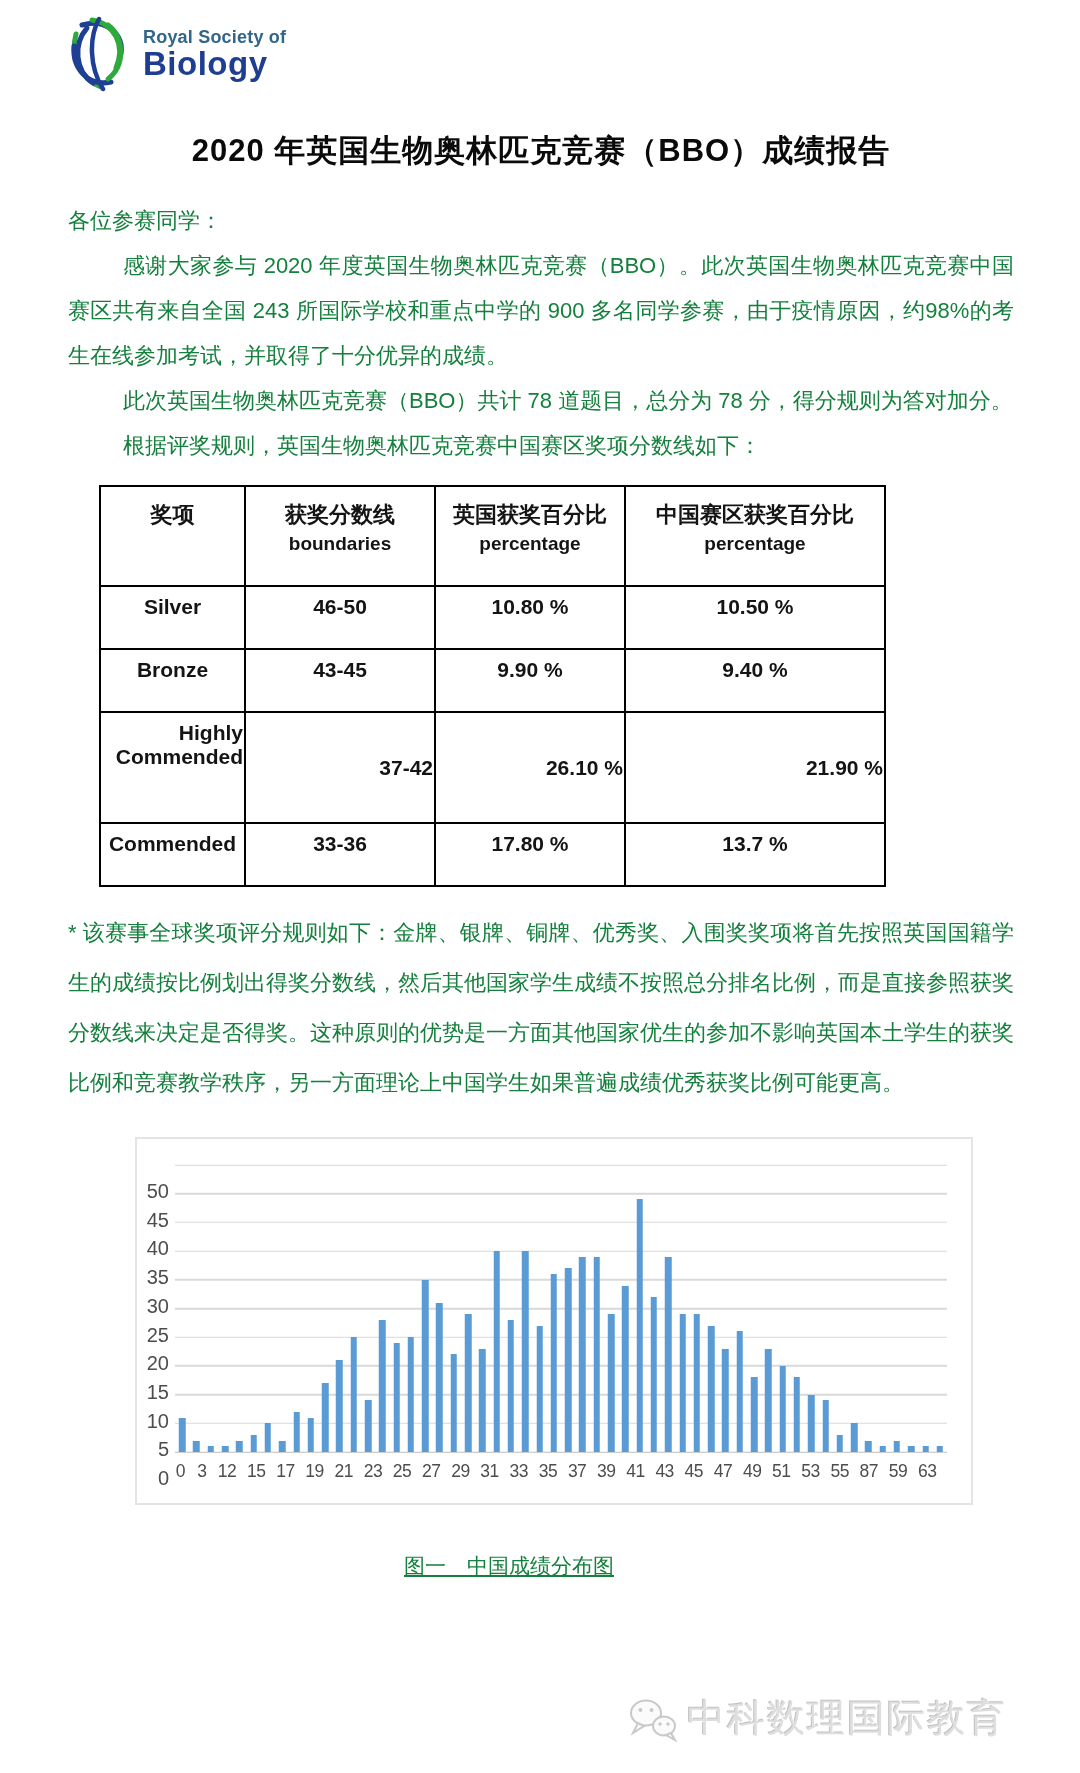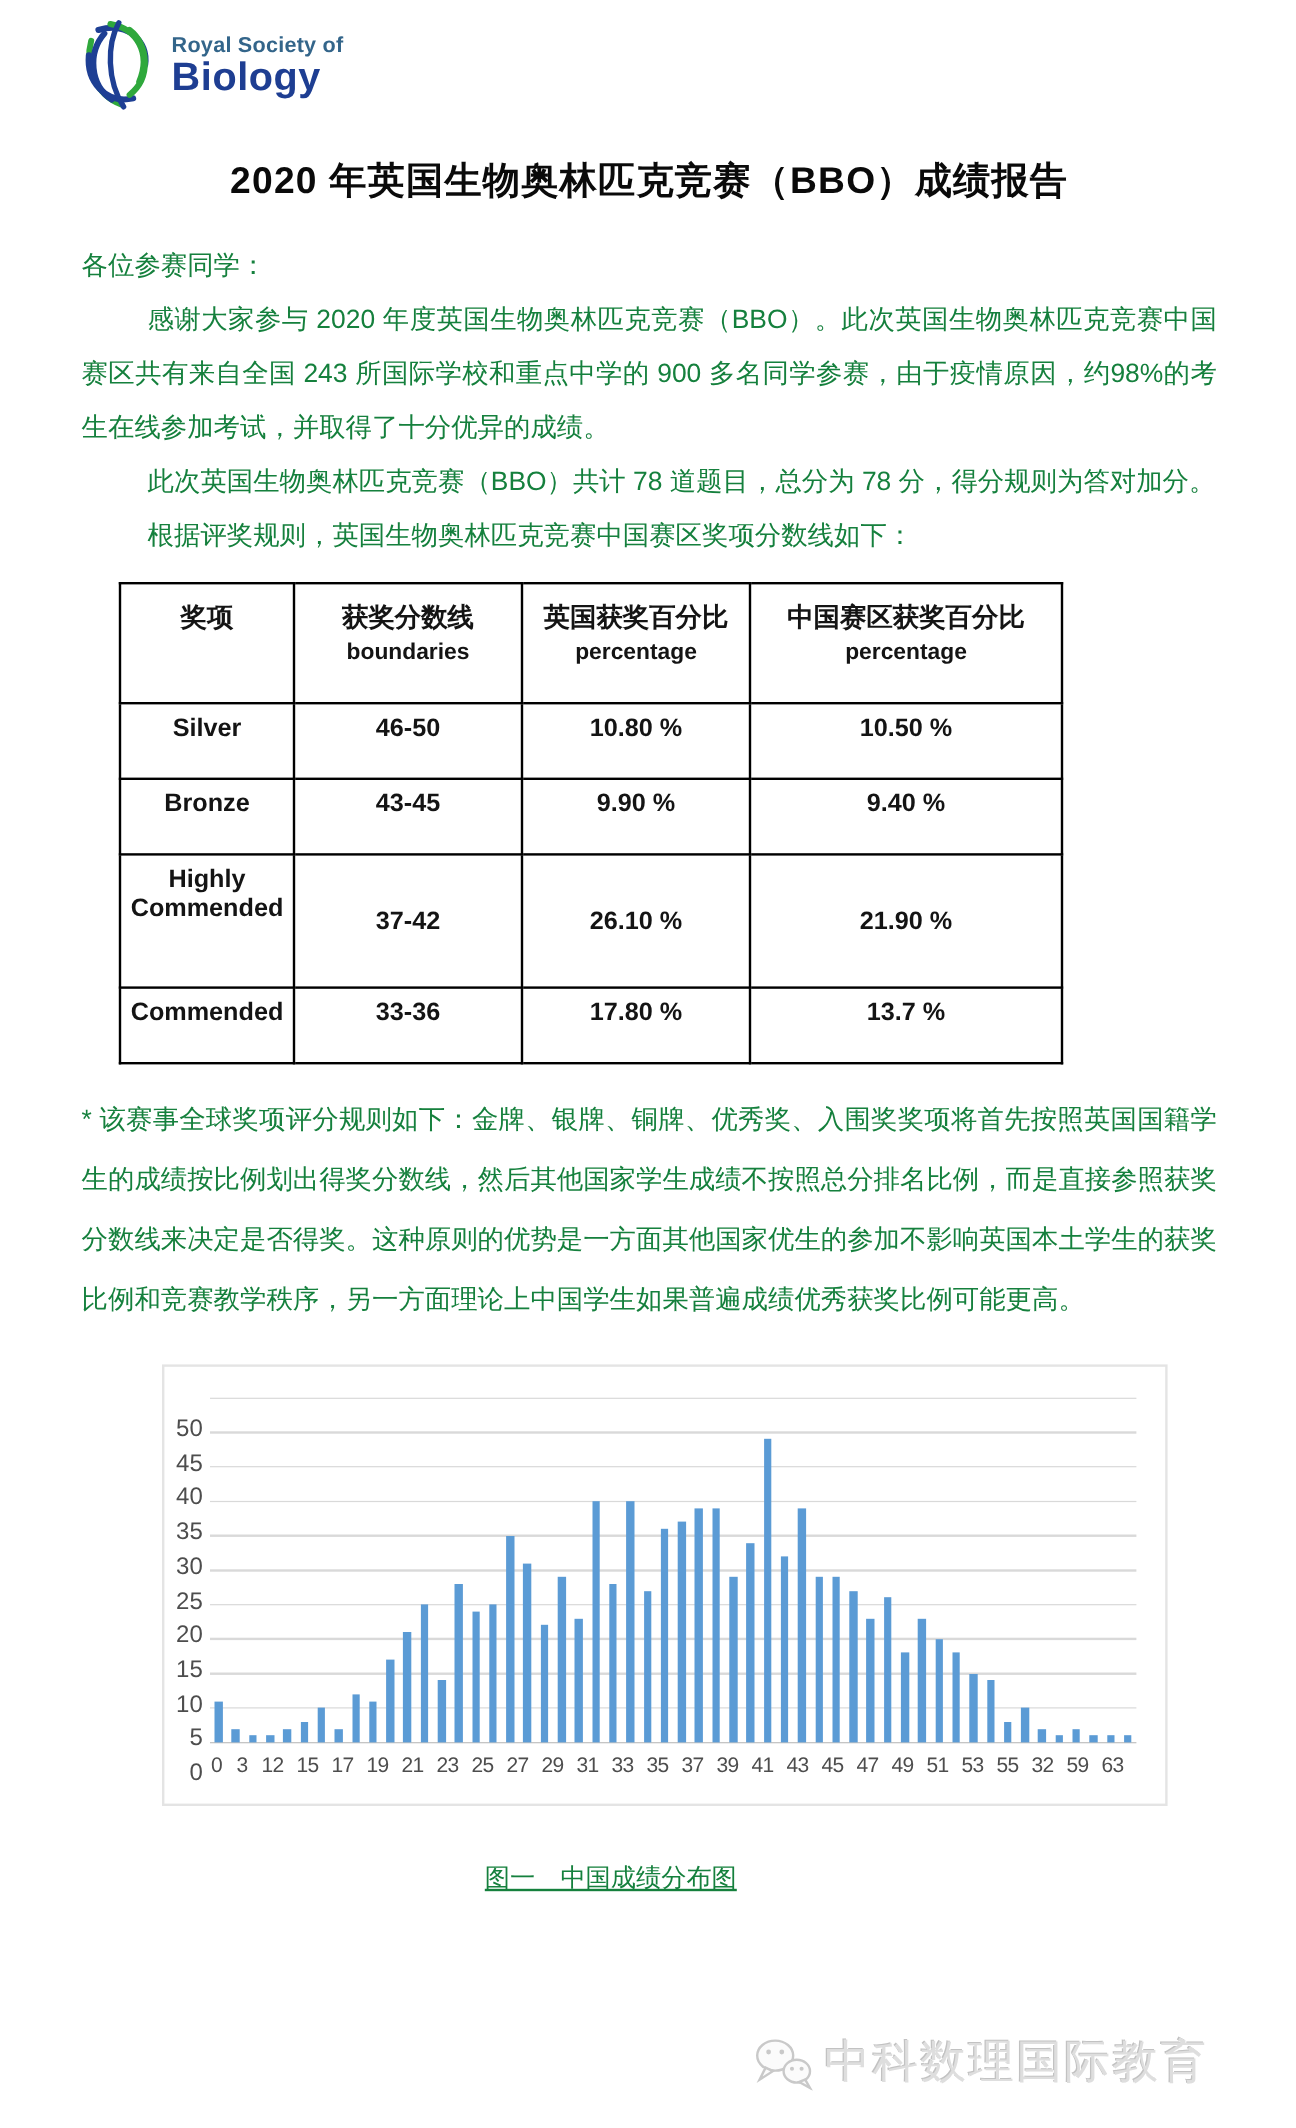--- a/index.html
+++ b/index.html
@@ -20,21 +20,21 @@
   p{margin:0;font-size:22px;line-height:45px;text-align:justify;color:#15803d;}
   .greeting{margin-top:26px;}
   .indent{text-indent:2.5em;}
 
   
   table.award{border-collapse:collapse;margin:17px 4px 0 31px;text-align:center;table-layout:fixed;}
   table.award th,table.award td{border:2px solid #000;font-weight:bold;}
   table.award th{font-size:22px;height:84px;vertical-align:top;padding-top:13px;}
   .th-en{font-size:19px;font-weight:bold;margin-top:3px;}
   table.award td{font-size:21px;height:52px;vertical-align:top;padding-top:8px;}
-  tr.tall-row td{height:100px;}
+  tr.tall-row td{height:100px;text-align:right;}
   tr.tall-row td + td{vertical-align:middle;padding-top:1px;}
 
   .footnote{margin-top:21px;font-size:22px;line-height:50px;}
 
   
   .chart-box{position:relative;width:838px;height:368px;margin:29px 0 0 67px;
     border:2px solid #e4e4e4;background:#fff;box-sizing:border-box;}
   .plot-area{position:absolute;left:38px;top:26px;width:772px;height:287px;}
   .gridlines{position:absolute;inset:0;}
   .gridline{position:absolute;left:0;right:0;height:1.5px;background:#d9d9d9;transform:translateY(50%);}
@@ -378,21 +378,21 @@
         <div class="xlabel">47</div>
         <div class="xlabel"></div>
         <div class="xlabel">49</div>
         <div class="xlabel"></div>
         <div class="xlabel">51</div>
         <div class="xlabel"></div>
         <div class="xlabel">53</div>
         <div class="xlabel"></div>
         <div class="xlabel">55</div>
         <div class="xlabel"></div>
-        <div class="xlabel">32</div>
+        <div class="xlabel">87</div>
         <div class="xlabel"></div>
         <div class="xlabel">59</div>
         <div class="xlabel"></div>
         <div class="xlabel">63</div>
         <div class="xlabel"></div>
       </div>
   </div>
 
   <p class="caption">图一　中国成绩分布图</p>
 

